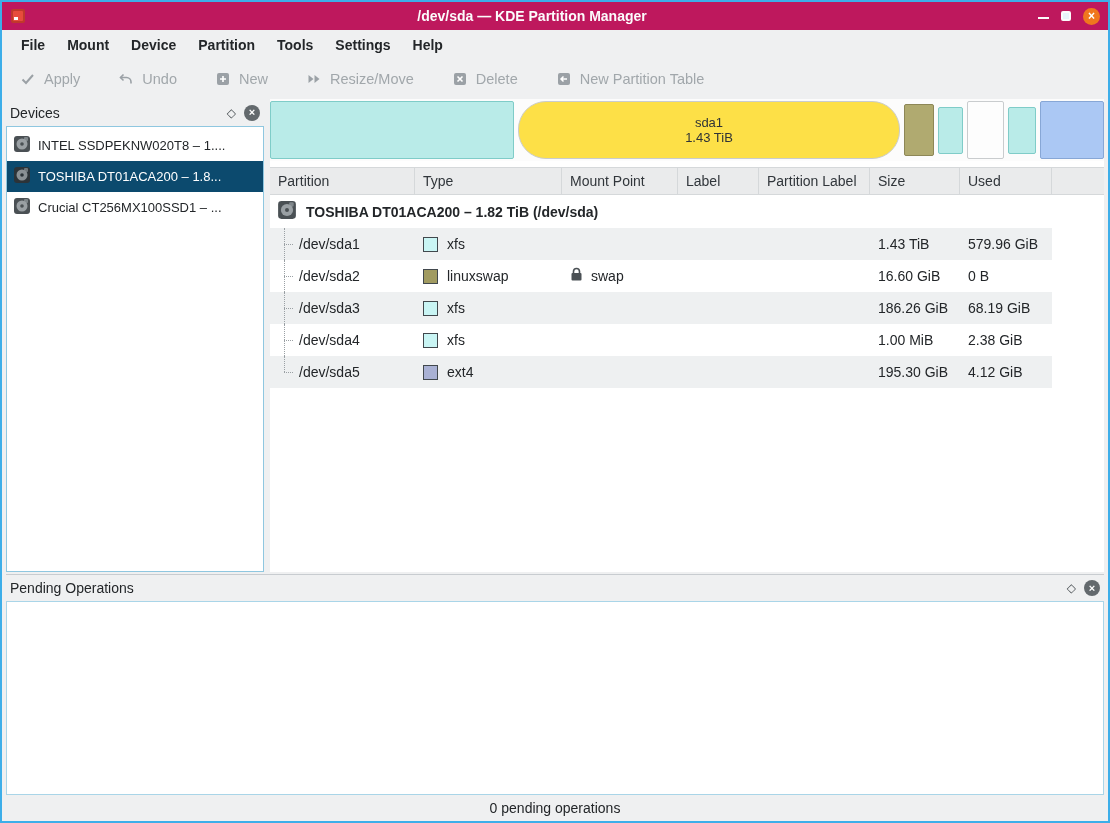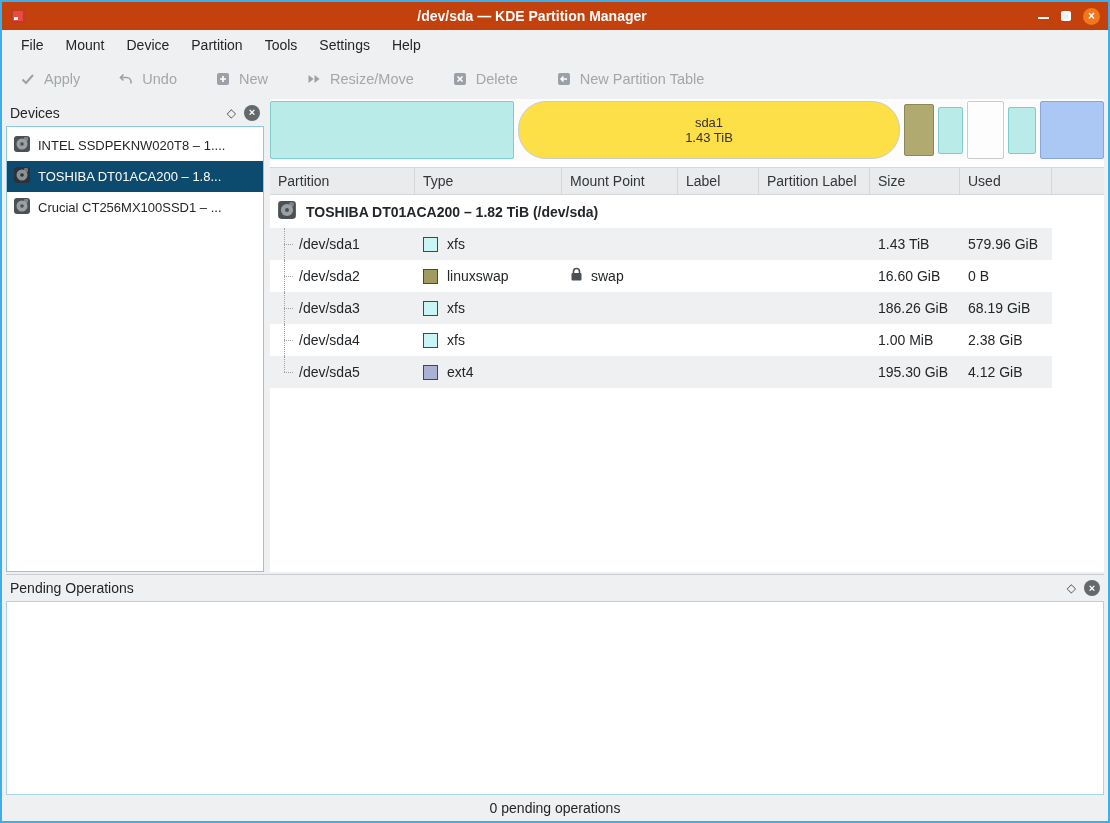--- a/index.html
+++ b/index.html
@@ -3,32 +3,32 @@
 <meta charset="utf-8">
 <style>
   * { box-sizing: border-box; margin: 0; padding: 0; }
   html, body { width: 1110px; height: 823px; }
   body { font-family: "Liberation Sans", "DejaVu Sans", sans-serif; font-size: 14px; color: #232629; }
 
   .window { width: 1110px; height: 823px; border: 2px solid #3daee9; background: #eff0f1;
             display: flex; flex-direction: column; overflow: hidden; }
 
   
-  .titlebar { height: 28px; background: #c2410c; display: flex; align-items: center;
+  .titlebar { height: 28px; background: #be185d; display: flex; align-items: center;
               padding: 0 8px; flex-shrink: 0; gap: 7px; }
   .app-icon { width: 16px; height: 16px; flex-shrink: 0; }
   .titlebar .title { flex: 1; text-align: center; color: #fcfcfc; font-weight: bold; font-size: 14px; }
   .win-btns { display: flex; align-items: center; gap: 12px; flex-shrink: 0; }
   .btn-min { width: 11px; height: 1px; border-bottom: 2px solid #fcfcfc; margin-bottom: -4px; }
   .btn-max { width: 10px; height: 10px; border: 2px solid #fcfcfc; border-radius: 2px; background: #e8f4fa; }
   .btn-close { width: 17px; height: 17px; border-radius: 50%; background: #f0771e; color: #fff;
                font-size: 12px; font-weight: bold; display: flex; align-items: center; justify-content: center; line-height: 1; }
 
   
-  .menubar { height: 30px; display: flex; align-items: center; padding: 0 8px; flex-shrink: 0; }
+  .menubar { height: 30px; display: flex; align-items: center; padding: 0 8px; flex-shrink: 0; font-weight: bold; }
   .menu-item { padding: 5px 11px; font-size: 14px; }
 
   
   .toolbar { height: 38px; display: flex; align-items: center; padding: 0 18px; gap: 38px; flex-shrink: 0; }
   .tool-btn { display: flex; align-items: center; gap: 8px; color: #a1a7ab; font-size: 14.5px; }
   .tool-btn svg { display: block; }
 
   
   .main { flex: 1; display: flex; padding: 1px 4px 2px 4px; gap: 6px; min-height: 0; }
 

